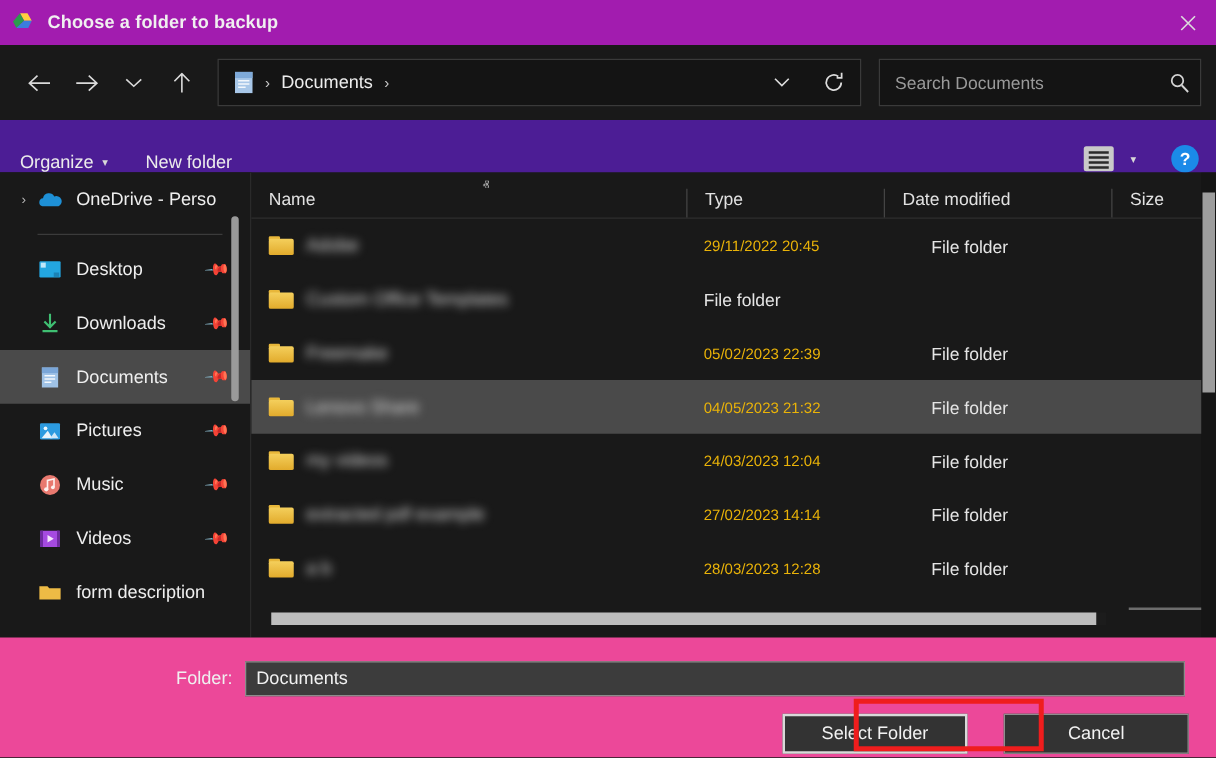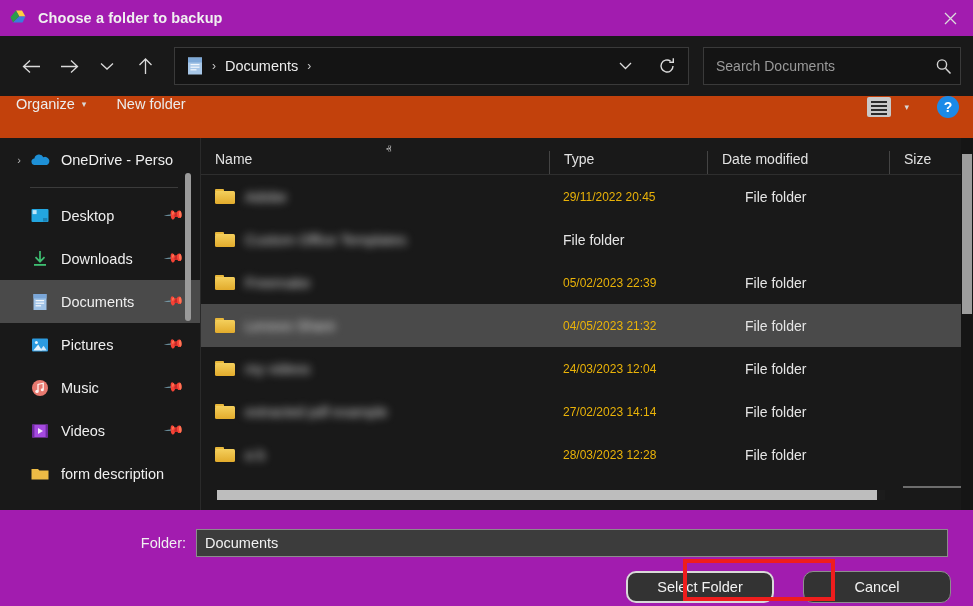--- a/index.html
+++ b/index.html
@@ -140,24 +140,24 @@
     display: flex; align-items: center; justify-content: center;
     color: #d4d4d4;
     flex: none;
   }
 
   
   .cmdbar {
     height: 42px;
     flex: none;
     display: flex;
-    align-items: flex-start;
+    align-items: flex-end;
     padding: 0 14px 0 16px;
     box-sizing: border-box;
-    background: #c2410c;
+    background: #4c1d95;
   }
   .cmd-item {
     font-size: 14.5px;
     color: #ececec;
     display: flex;
     align-items: center;
     margin-right: 30px;
   }
   .cmd-caret {
     margin-left: 7px;
@@ -406,21 +406,21 @@
     top: 16px;
     width: 10px;
     height: 160px;
     background: #9d9d9d;
   }
 
   
   .bottom {
     flex: none;
     height: 96px;
-    background: #a21caf;
+    background: #ec4899;
     position: relative;
   }
   .folder-row {
     display: flex;
     align-items: center;
     padding-top: 19px;
   }
   .folder-label {
     width: 196px;
     text-align: right;
@@ -446,21 +446,21 @@
     justify-content: flex-end;
     padding-right: 22px;
     margin-top: 14px;
     position: relative;
   }
   .dlg-btn {
     width: 148px;
     height: 32px;
     background: #333333;
     border: 1px solid #8e8e8e;
-    border-radius: 10px;
+    border-radius: 0;
     color: #f2f2f2;
     font-size: 14.5px;
     font-family: "Liberation Sans", sans-serif;
     display: flex;
     align-items: center;
     justify-content: center;
     box-sizing: border-box;
   }
   .dlg-btn.default {
     border: 2px solid #d9d9d9;

